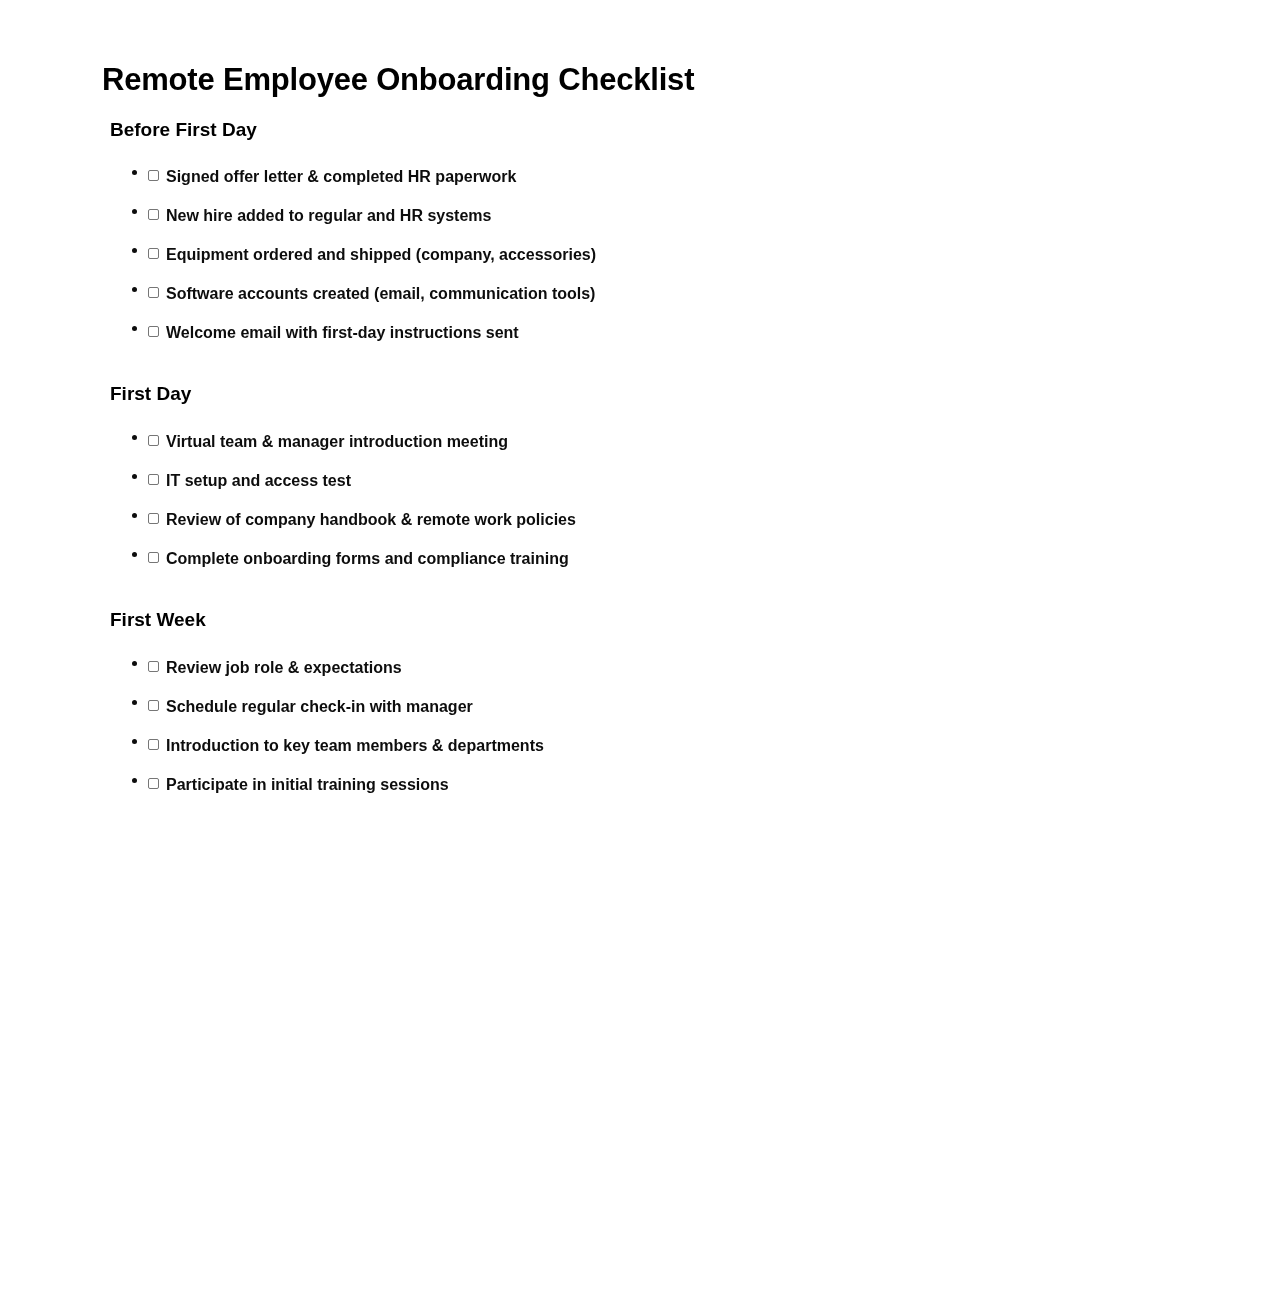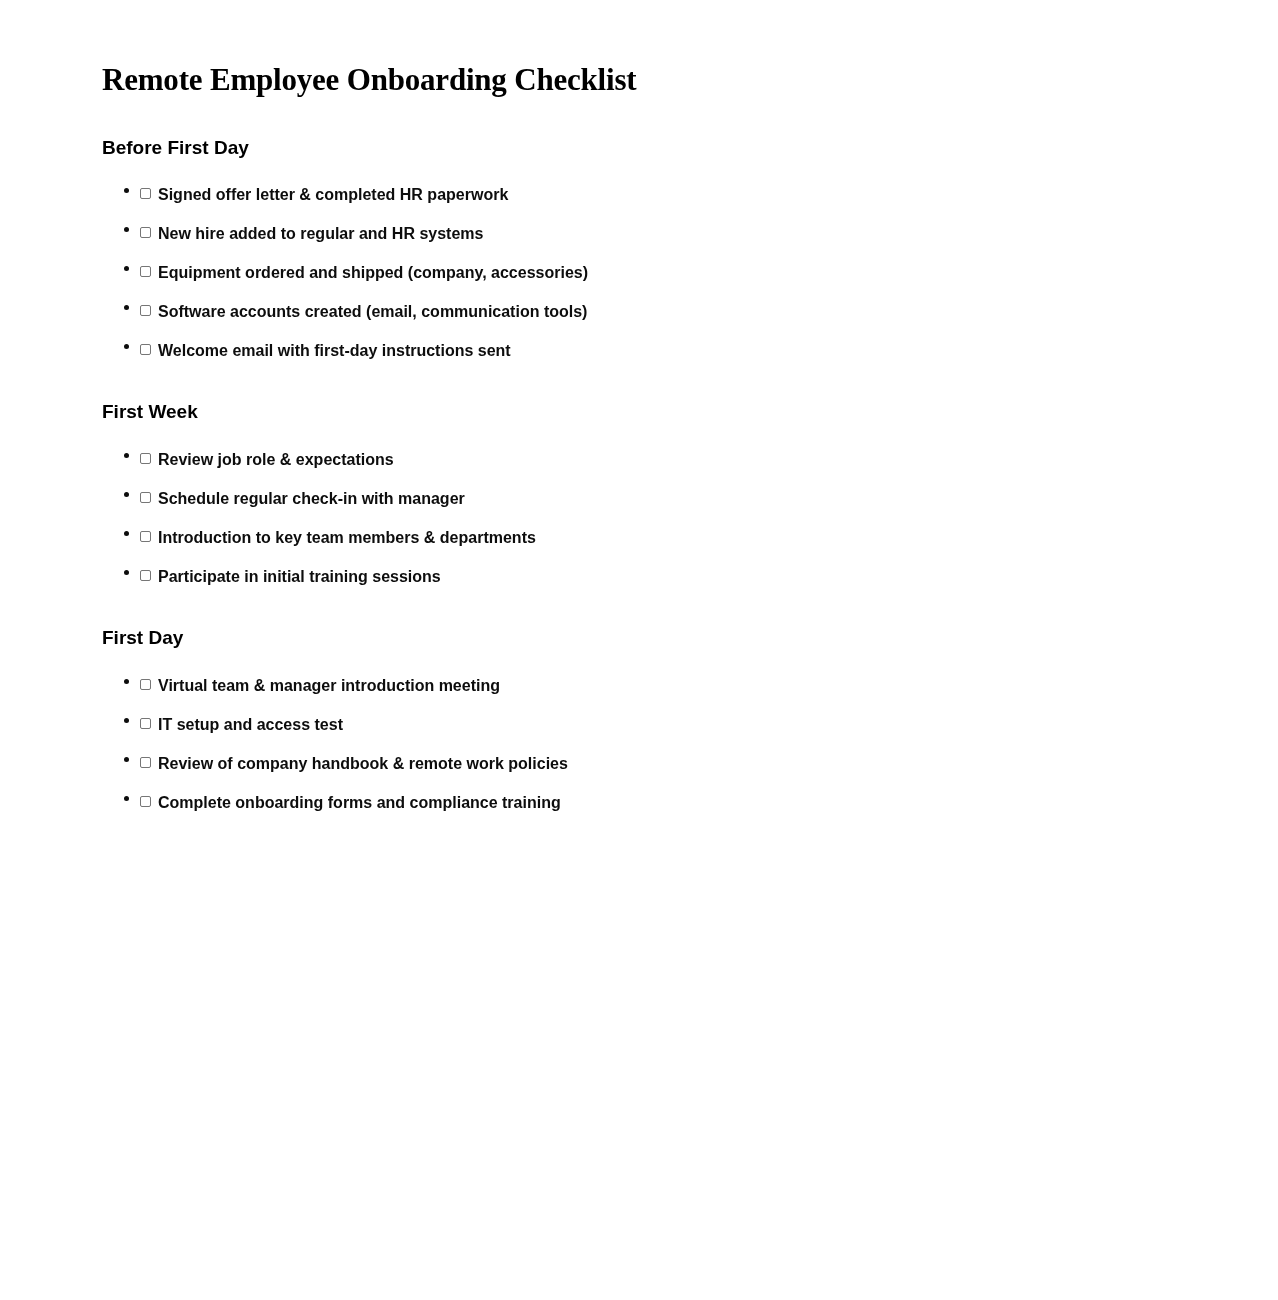--- a/index.html
+++ b/index.html
@@ -21,27 +21,26 @@
     min-height: 1300px;
     background: #ffffff;
     padding: 62px 40px 40px 102px;
   }
 
   .doc-title {
     font-size: 31px;
     font-weight: 700;
     line-height: 1.18;
     letter-spacing: -0.2px;
-    margin: 0 0 38px 0;
+    margin: 0 0 20px 0;
     color: #000000;
-    font-family: Liberation Serif, serif;
   }
 
   .section {
-    margin: 0 0 22px 0;
+    margin: 0 0 22px 8px;
   }
 
   .section-heading {
     font-size: 19px;
     font-weight: 700;
     line-height: 1.2;
     margin: 0 0 14px 0;
     color: #000000;
   }
 
@@ -104,32 +103,32 @@
         <h2 class="section-heading">Before First Day</h2>
         <ul class="checklist">
           <li><input type="checkbox" class="item-checkbox" style=""><span class="item-label">Signed offer letter &amp; completed HR paperwork</span></li>
           <li><input type="checkbox" class="item-checkbox" style=""><span class="item-label">New hire added to regular and HR systems</span></li>
           <li><input type="checkbox" class="item-checkbox" style=""><span class="item-label">Equipment ordered and shipped (company, accessories)</span></li>
           <li><input type="checkbox" class="item-checkbox" style=""><span class="item-label">Software accounts created (email, communication tools)</span></li>
           <li><input type="checkbox" class="item-checkbox" style=""><span class="item-label">Welcome email with first-day instructions sent</span></li>
         </ul>
       </section>
       <section class="section">
+        <h2 class="section-heading">First Day</h2>
+        <ul class="checklist">
+          <li><input type="checkbox" class="item-checkbox" style=""><span class="item-label">Virtual team &amp; manager introduction meeting</span></li>
+          <li><input type="checkbox" class="item-checkbox" style=""><span class="item-label">IT setup and access test</span></li>
+          <li><input type="checkbox" class="item-checkbox" style=""><span class="item-label">Review of company handbook &amp; remote work policies</span></li>
+          <li><input type="checkbox" class="item-checkbox" style=""><span class="item-label">Complete onboarding forms and compliance training</span></li>
+        </ul>
+      </section>
+      <section class="section">
         <h2 class="section-heading">First Week</h2>
         <ul class="checklist">
           <li><input type="checkbox" class="item-checkbox" style=""><span class="item-label">Review job role &amp; expectations</span></li>
           <li><input type="checkbox" class="item-checkbox" style=""><span class="item-label">Schedule regular check-in with manager</span></li>
           <li><input type="checkbox" class="item-checkbox" style=""><span class="item-label">Introduction to key team members &amp; departments</span></li>
           <li><input type="checkbox" class="item-checkbox" style=""><span class="item-label">Participate in initial training sessions</span></li>
         </ul>
       </section>
-      <section class="section">
-        <h2 class="section-heading">First Day</h2>
-        <ul class="checklist">
-          <li><input type="checkbox" class="item-checkbox" style=""><span class="item-label">Virtual team &amp; manager introduction meeting</span></li>
-          <li><input type="checkbox" class="item-checkbox" style=""><span class="item-label">IT setup and access test</span></li>
-          <li><input type="checkbox" class="item-checkbox" style=""><span class="item-label">Review of company handbook &amp; remote work policies</span></li>
-          <li><input type="checkbox" class="item-checkbox" style=""><span class="item-label">Complete onboarding forms and compliance training</span></li>
-        </ul>
-      </section>
     </div>
 
 </div>
 
 </body></html>

